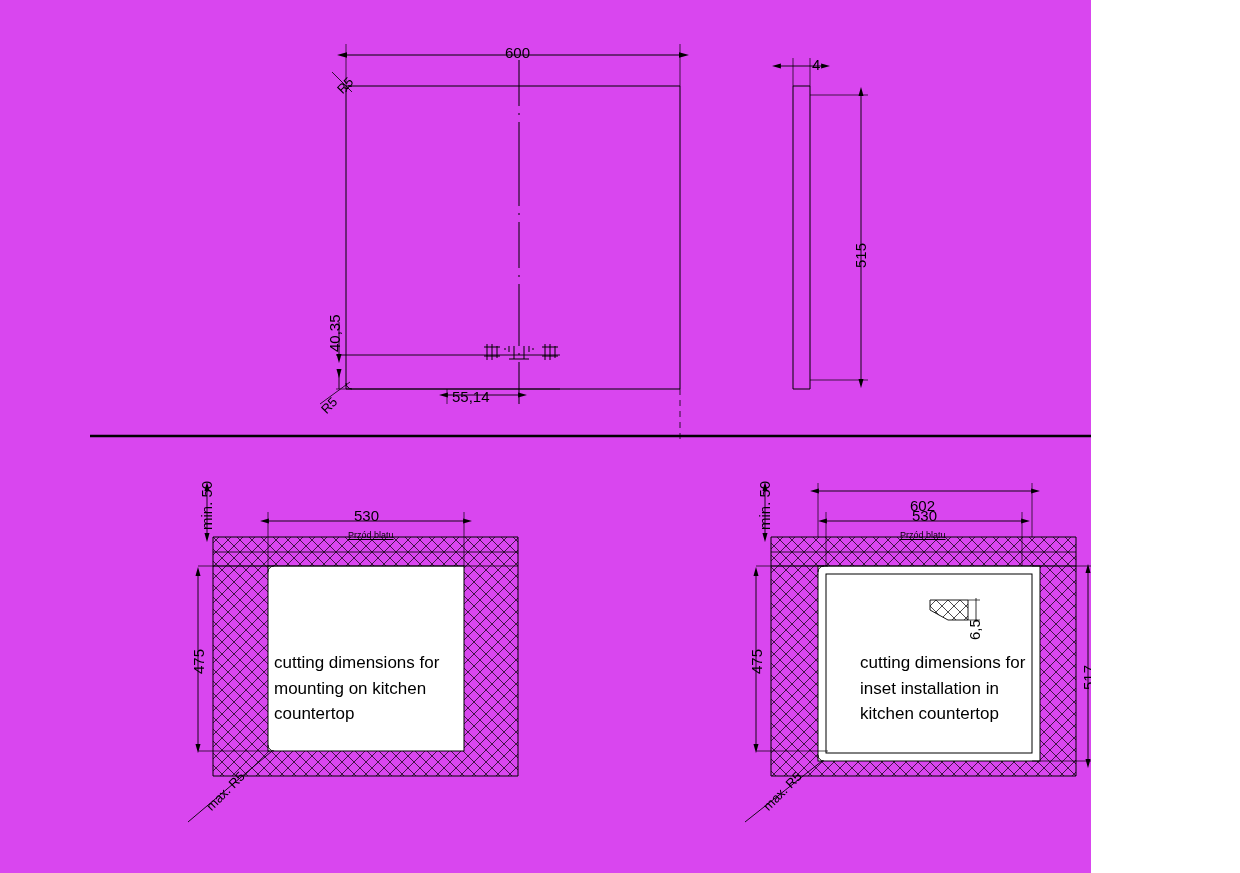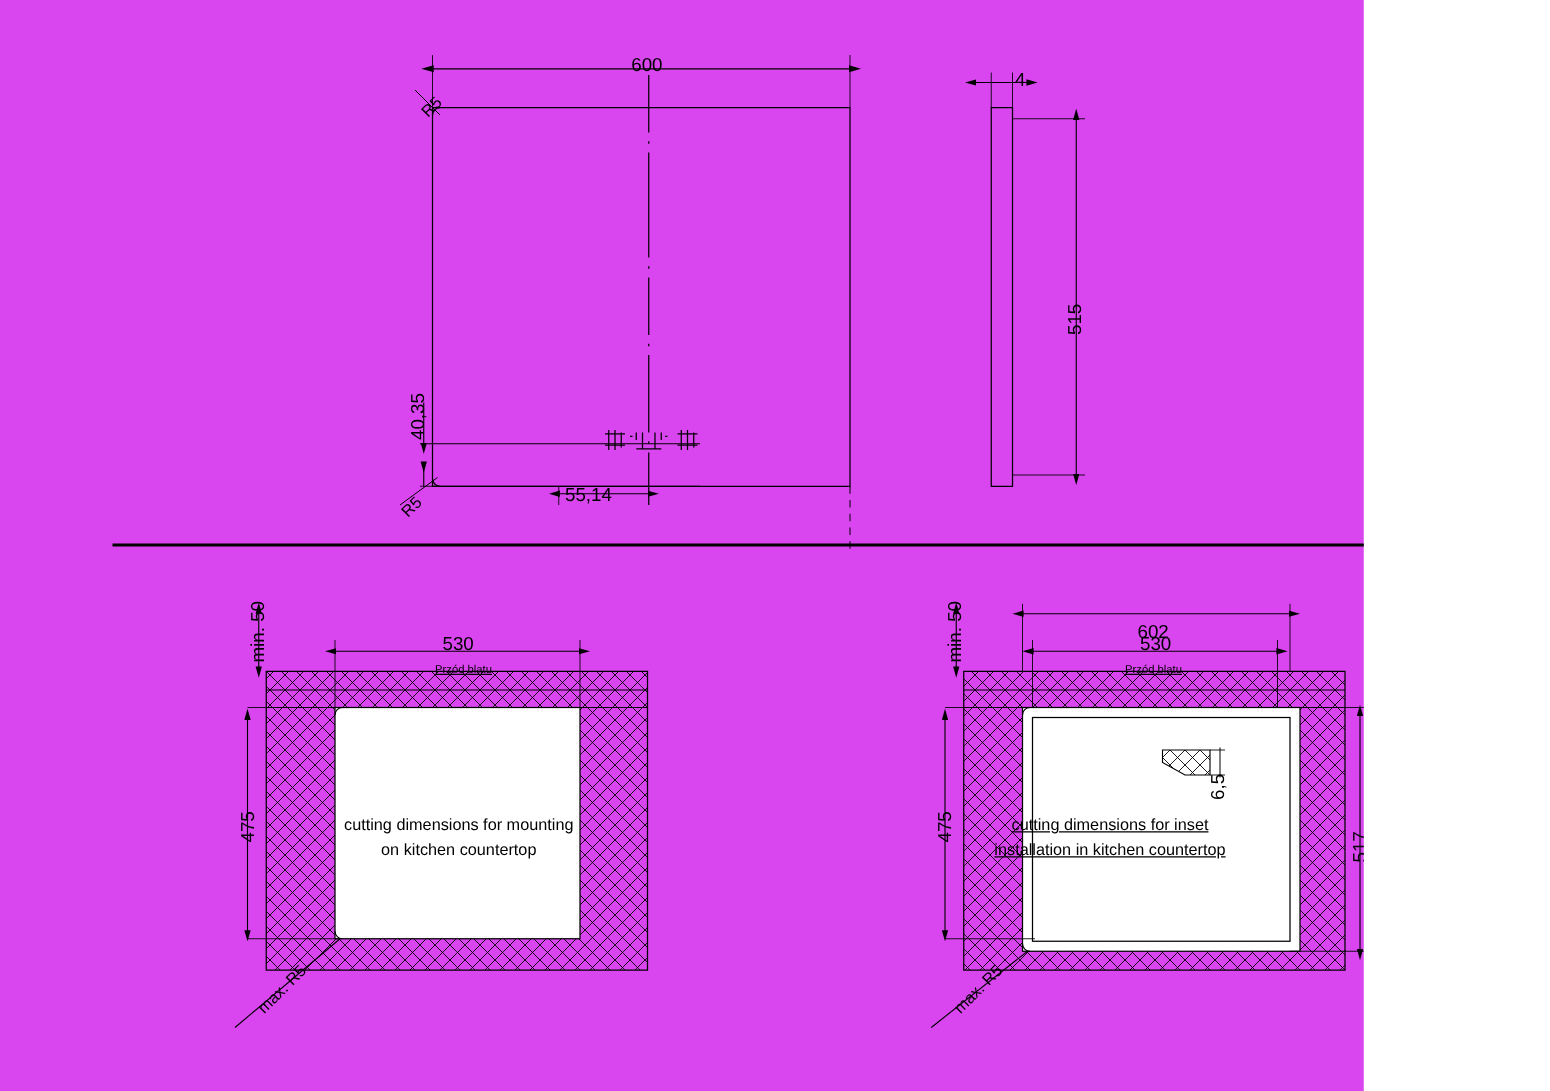--- a/index.html
+++ b/index.html
@@ -30,22 +30,21 @@
   .rot90 {
     transform-origin: left top;
     transform: rotate(-90deg);
   }
   .rot45 {
     transform-origin: left top;
     transform: rotate(-45deg);
   }
   .blocktext {
     position: absolute;
-    text-align: center;
-    font-size: 13px;
+    font-size: 17px;
     line-height: 1.5;
     white-space: pre-line;
   }
   svg.overlay {
     position: absolute;
     left: 0;
     top: 0;
     width: 1240px;
     height: 873px;
     pointer-events: none;
@@ -199,15 +198,15 @@
   <div class="blocktext" style="left:274px; top:650px; width:186px;">cutting dimensions for mounting on kitchen countertop</div>
 
   <div class="txt rot90" style="left:756px; top:530px;">min. 50</div>
   <div class="txt" style="left:910px; top:497px;">602</div>
   <div class="txt" style="left:912px; top:507px;">530</div>
   <div class="txt rot90" style="left:748px; top:674px;">475</div>
   <div class="txt rot90" style="left:1080px; top:690px;">517</div>
   <div class="txt rot90" style="left:966px; top:640px;">6,5</div>
   <div class="txt tiny" style="left:900px; top:530px;">Przód blatu</div>
   <div class="txt small rot45" style="left:760px; top:803px;">max. R5</div>
-  <div class="blocktext" style="left:793px; top:650px; width:190px;text-decoration:underline;">cutting dimensions for inset installation in kitchen countertop</div>
+  <div class="blocktext" style="left:860px; top:650px; width:190px;">cutting dimensions for inset installation in kitchen countertop</div>
 
 </div>
 
 </body></html>

